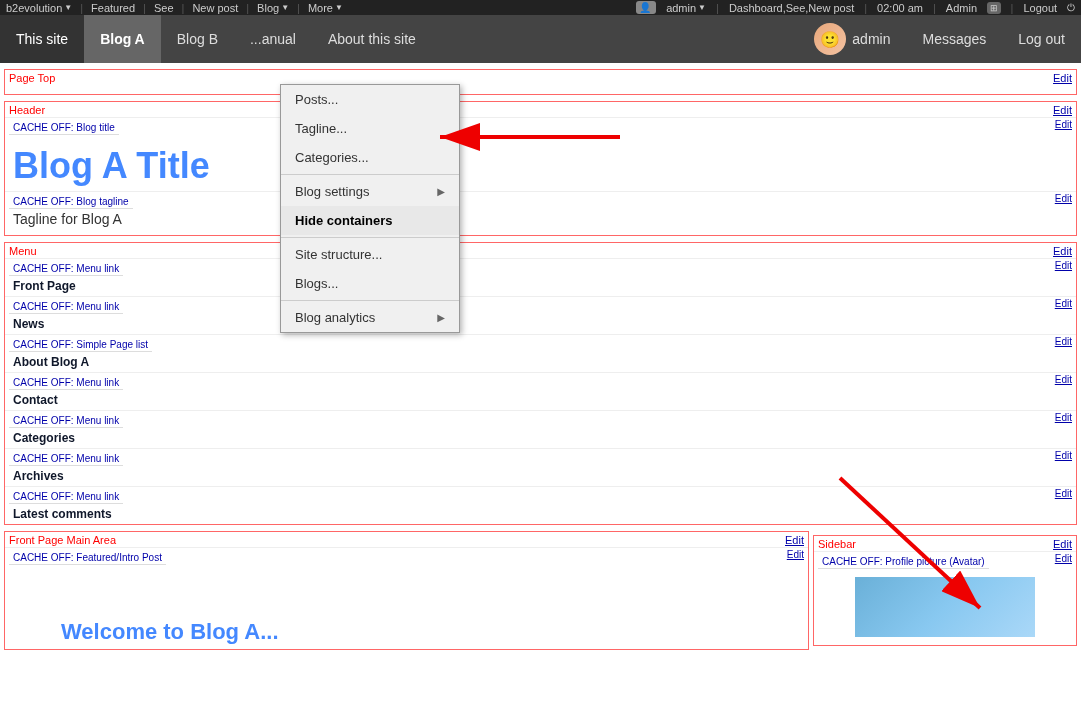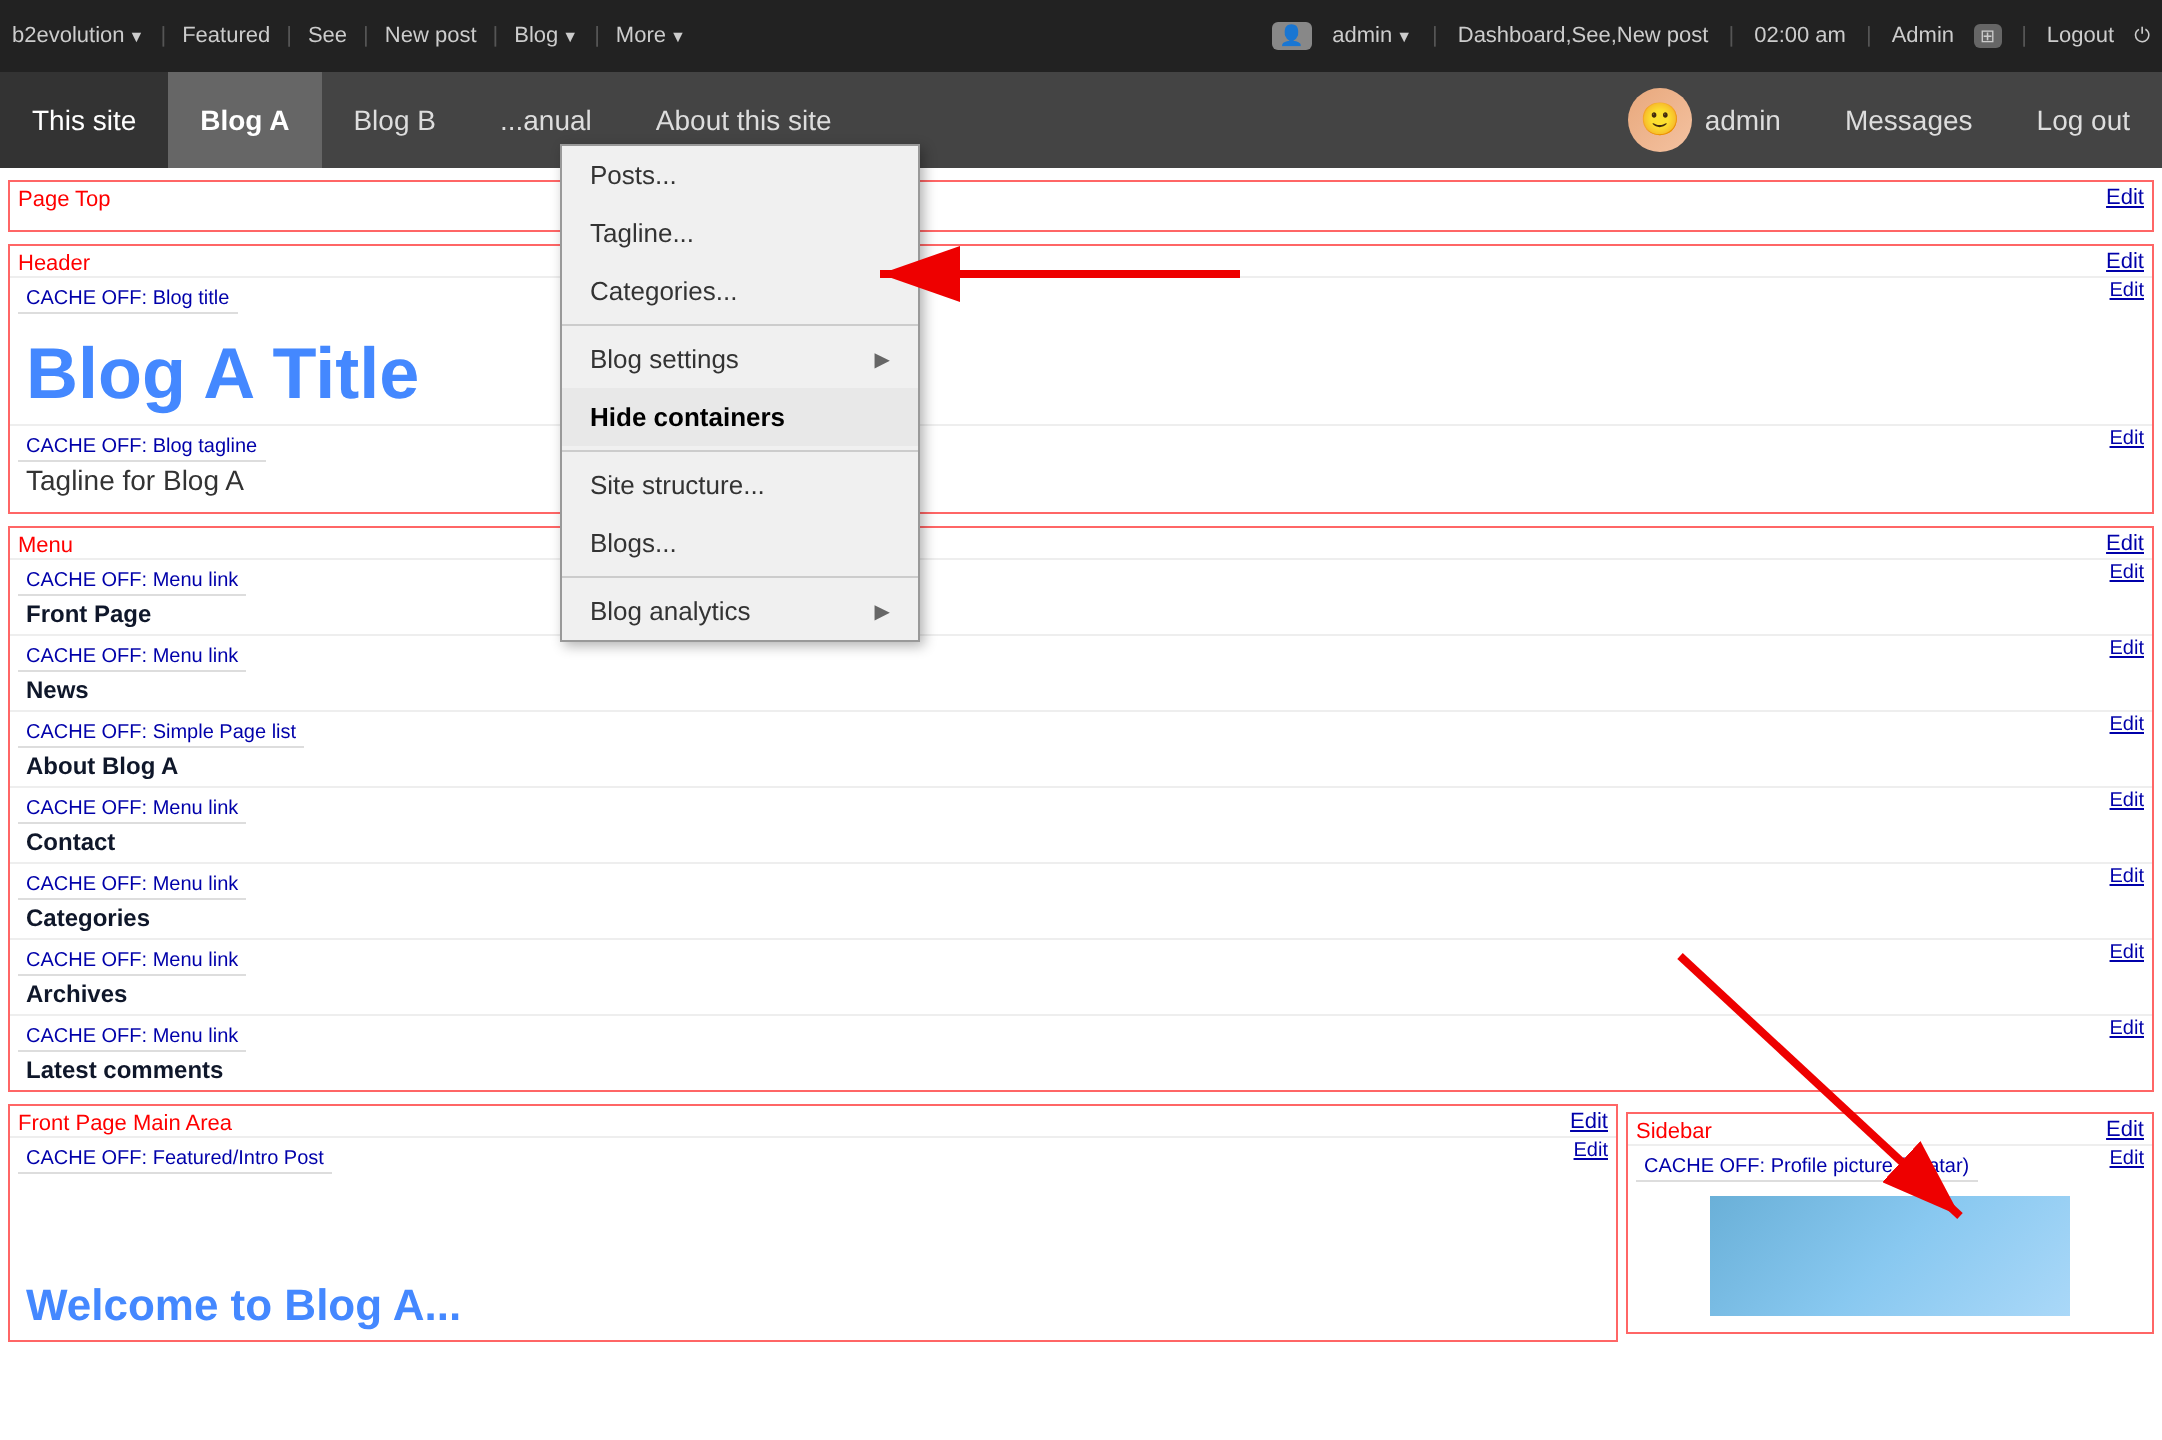--- a/index.html
+++ b/index.html
@@ -2,21 +2,21 @@
 <html><head>
   <meta charset="utf-8">
   <style>
     * { margin: 0; padding: 0; box-sizing: border-box; }
     body { font-family: Arial, sans-serif; font-size: 13px; background: #fff; width: 1081px; min-height: 720px; overflow-x: hidden; }
 
     
     .admin-bar {
       background: #222;
       color: #ccc;
-      height: 36px;
+      height: 15px;
       display: flex;
       align-items: center;
       padding: 0 6px;
       font-size: 11px;
       position: relative;
       z-index: 100;
     }
     .admin-bar-left { display: flex; align-items: center; gap: 8px; flex: 1; }
     .admin-bar-right { display: flex; align-items: center; gap: 10px; }
     .admin-bar a, .admin-bar span { color: #ccc; text-decoration: none; cursor: pointer; }
@@ -50,21 +50,21 @@
     .avatar-img {
       width: 32px; height: 32px; border-radius: 50%;
       background: linear-gradient(135deg, #e8a87c, #f4c2a1);
       display: flex; align-items: center; justify-content: center;
       font-size: 16px;
     }
 
     
     .dropdown-menu {
       position: absolute;
-      top: 72px;
+      top: 84px;
       left: 280px;
       background: #f0f0f0;
       border: 1px solid #999;
       min-width: 180px;
       z-index: 200;
       box-shadow: 2px 2px 6px rgba(0,0,0,0.3);
     }
     .dropdown-item {
       padding: 7px 14px;
       color: #333;
@@ -187,20 +187,21 @@
       margin: 8px auto;
       display: block;
     }
 
     
     .partial-title {
       color: #4488ff;
       font-size: 22px;
       font-weight: bold;
       padding: 4px 8px;
+      margin-left: 48px;
     }
   </style>
 </head>
 <body>
 
 <div class="admin-bar">
   <div class="admin-bar-left">
     <span class="admin-dropdown">
       <span>b2evolution</span>
       <span class="arrow">▼</span>

